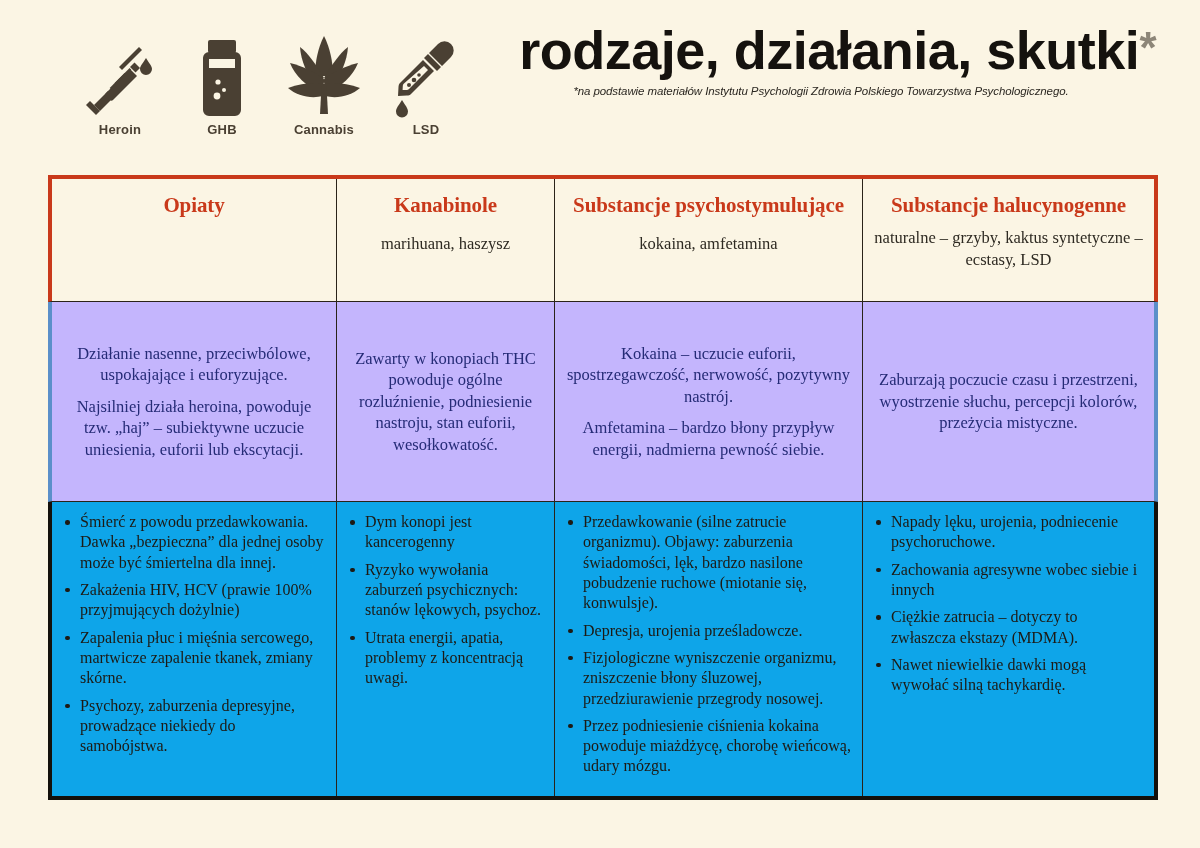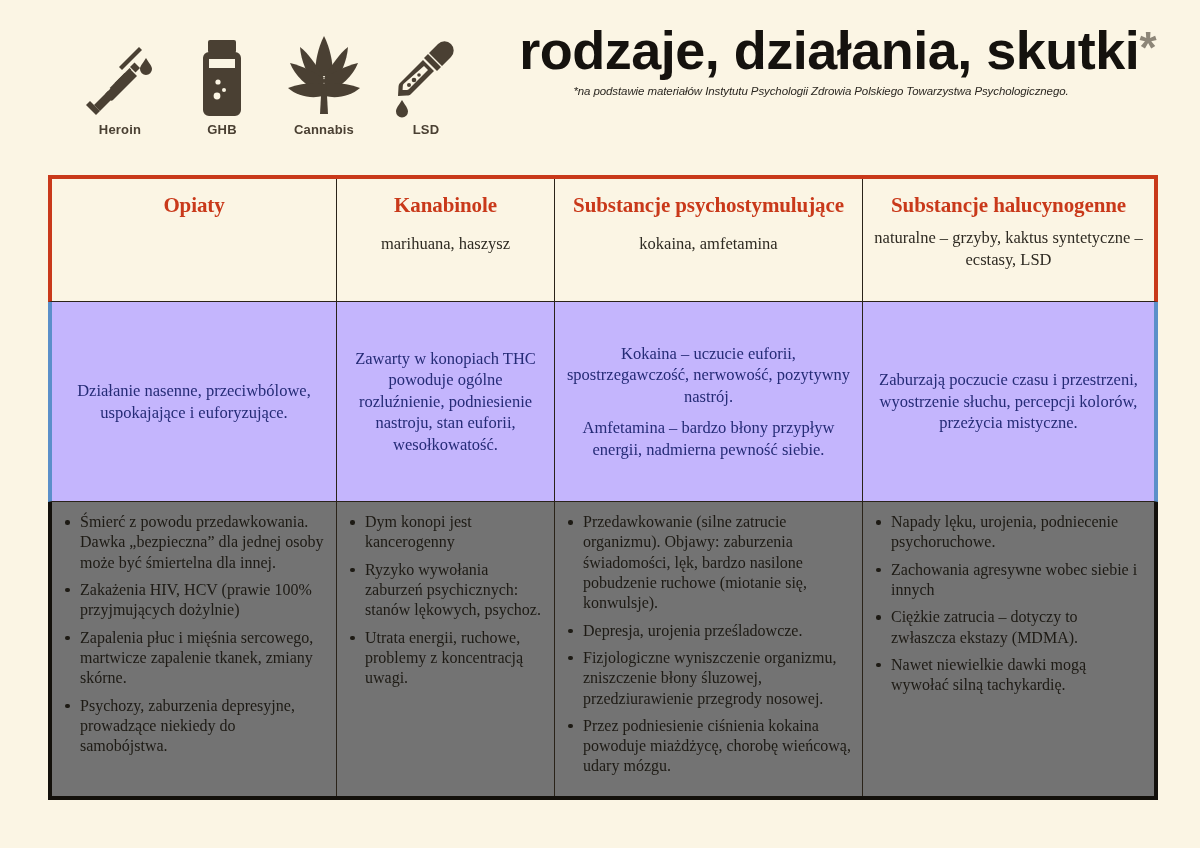--- a/index.html
+++ b/index.html
@@ -115,21 +115,21 @@
   .row-effect {
     border-left: 4px solid #5b8fc9;
     border-right: 4px solid #5b8fc9;
     border-bottom: 1px solid #2a2319;
     background: #c4b5fd;
   }
   
   .row-risk {
     border: 4px solid #13100b;
     border-top: none;
-    background: #737373;
+    background: #0ea5e9;
   }
 
   .cell {
     box-sizing: border-box;
     border-right: 1.5px solid #2a2319;
     padding: 10px 12px 12px;
     font-family: Liberation Serif, serif;
   }
   .cell:last-child { border-right: none; }
 
@@ -309,20 +309,21 @@
       </div>
       <div class="cell c4">
         <div class="cat-title">Substancje halucynogenne</div>
         <div class="cat-examples">naturalne – grzyby, kaktus syntetyczne – ecstasy, LSD</div>
       </div>
     </div>
 
     <div class="row row-effect h-effect">
       <div class="cell c1">
         <p class="effect-p">Działanie nasenne, przeciwbólowe, uspokajające i euforyzujące.</p>
+        <p class="effect-p">Najsilniej działa heroina, powoduje tzw. „haj” – subiektywne uczucie uniesienia, euforii lub ekscytacji.</p>
       </div>
       <div class="cell c2">
         <p class="effect-p">Zawarty w konopiach THC powoduje ogólne rozluźnienie, podniesienie nastroju, stan euforii, wesołkowatość.</p>
       </div>
       <div class="cell c3">
         <p class="effect-p">Kokaina – uczucie euforii, spostrzegawczość, nerwowość, pozytywny nastrój.</p>
         <p class="effect-p">Amfetamina – bardzo błony przypływ energii, nadmierna pewność siebie.</p>
       </div>
       <div class="cell c4">
         <p class="effect-p">Zaburzają poczucie czasu i przestrzeni, wyostrzenie słuchu, percepcji kolorów, przeżycia mistyczne.</p>
@@ -335,21 +336,21 @@
           <li>Śmierć z powodu przedawkowania. Dawka „bezpieczna” dla jednej osoby może być śmiertelna dla innej.</li>
           <li>Zakażenia HIV, HCV (prawie 100% przyjmujących dożylnie)</li>
           <li>Zapalenia płuc i mięśnia sercowego, martwicze zapalenie tkanek, zmiany skórne.</li>
           <li>Psychozy, zaburzenia depresyjne, prowadzące niekiedy do samobójstwa.</li>
         </ul>
       </div>
       <div class="cell c2">
         <ul class="risks">
           <li>Dym konopi jest kancerogenny</li>
           <li>Ryzyko wywołania zaburzeń psychicznych: stanów lękowych, psychoz.</li>
-          <li>Utrata energii, ruchowe, problemy z koncentracją uwagi.</li>
+          <li>Utrata energii, apatia, problemy z koncentracją uwagi.</li>
         </ul>
       </div>
       <div class="cell c3">
         <ul class="risks">
           <li>Przedawkowanie (silne zatrucie organizmu). Objawy: zaburzenia świadomości, lęk, bardzo nasilone pobudzenie ruchowe (miotanie się, konwulsje).</li>
           <li>Depresja, urojenia prześladowcze.</li>
           <li>Fizjologiczne wyniszczenie organizmu, zniszczenie błony śluzowej, przedziurawienie przegrody nosowej.</li>
           <li>Przez podniesienie ciśnienia kokaina powoduje miażdżycę, chorobę wieńcową, udary mózgu.</li>
         </ul>
       </div>

